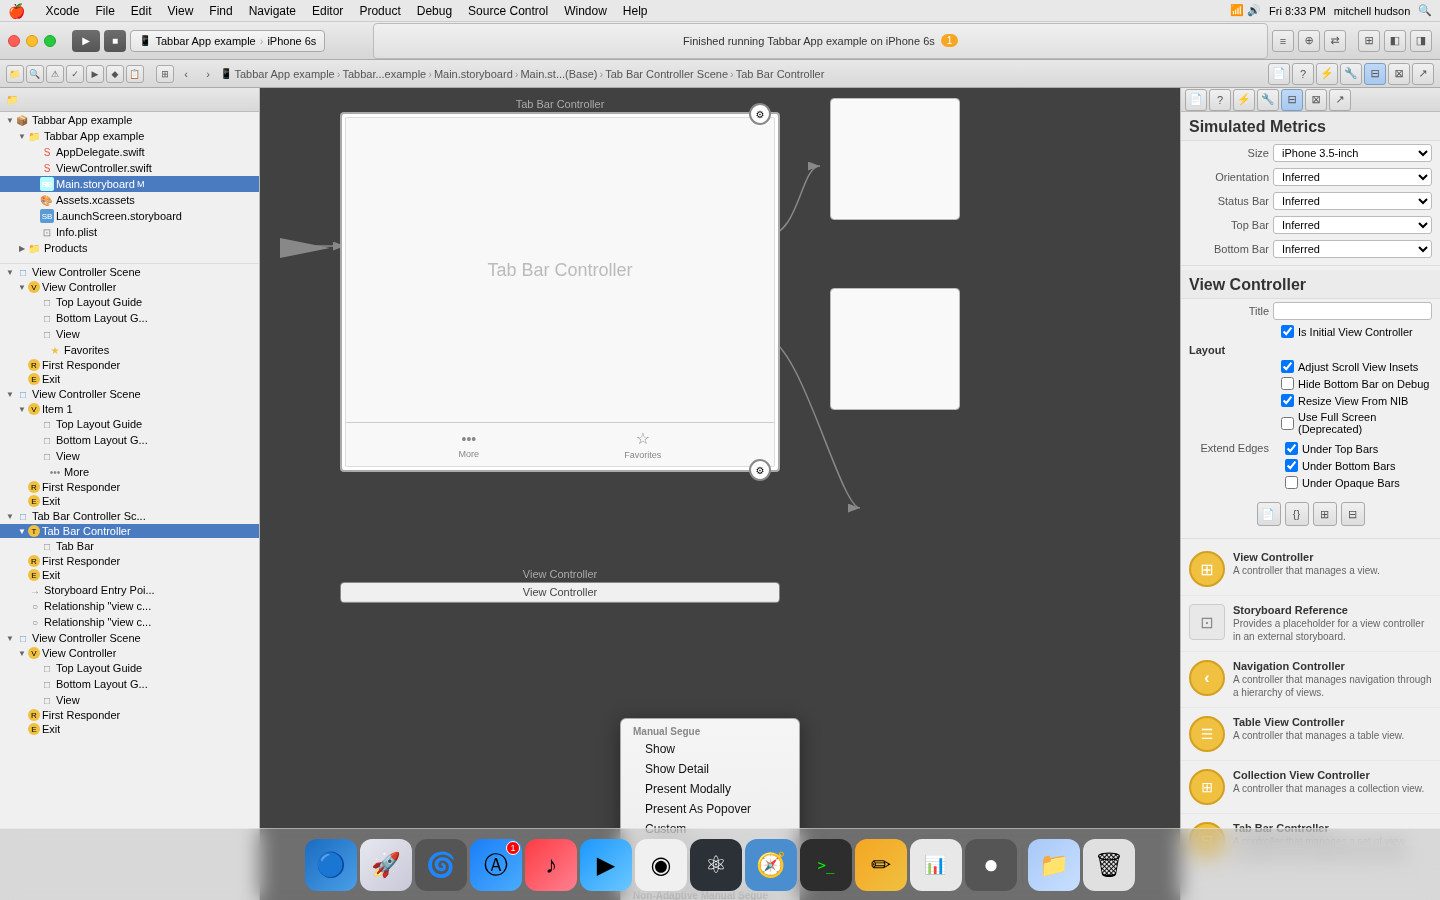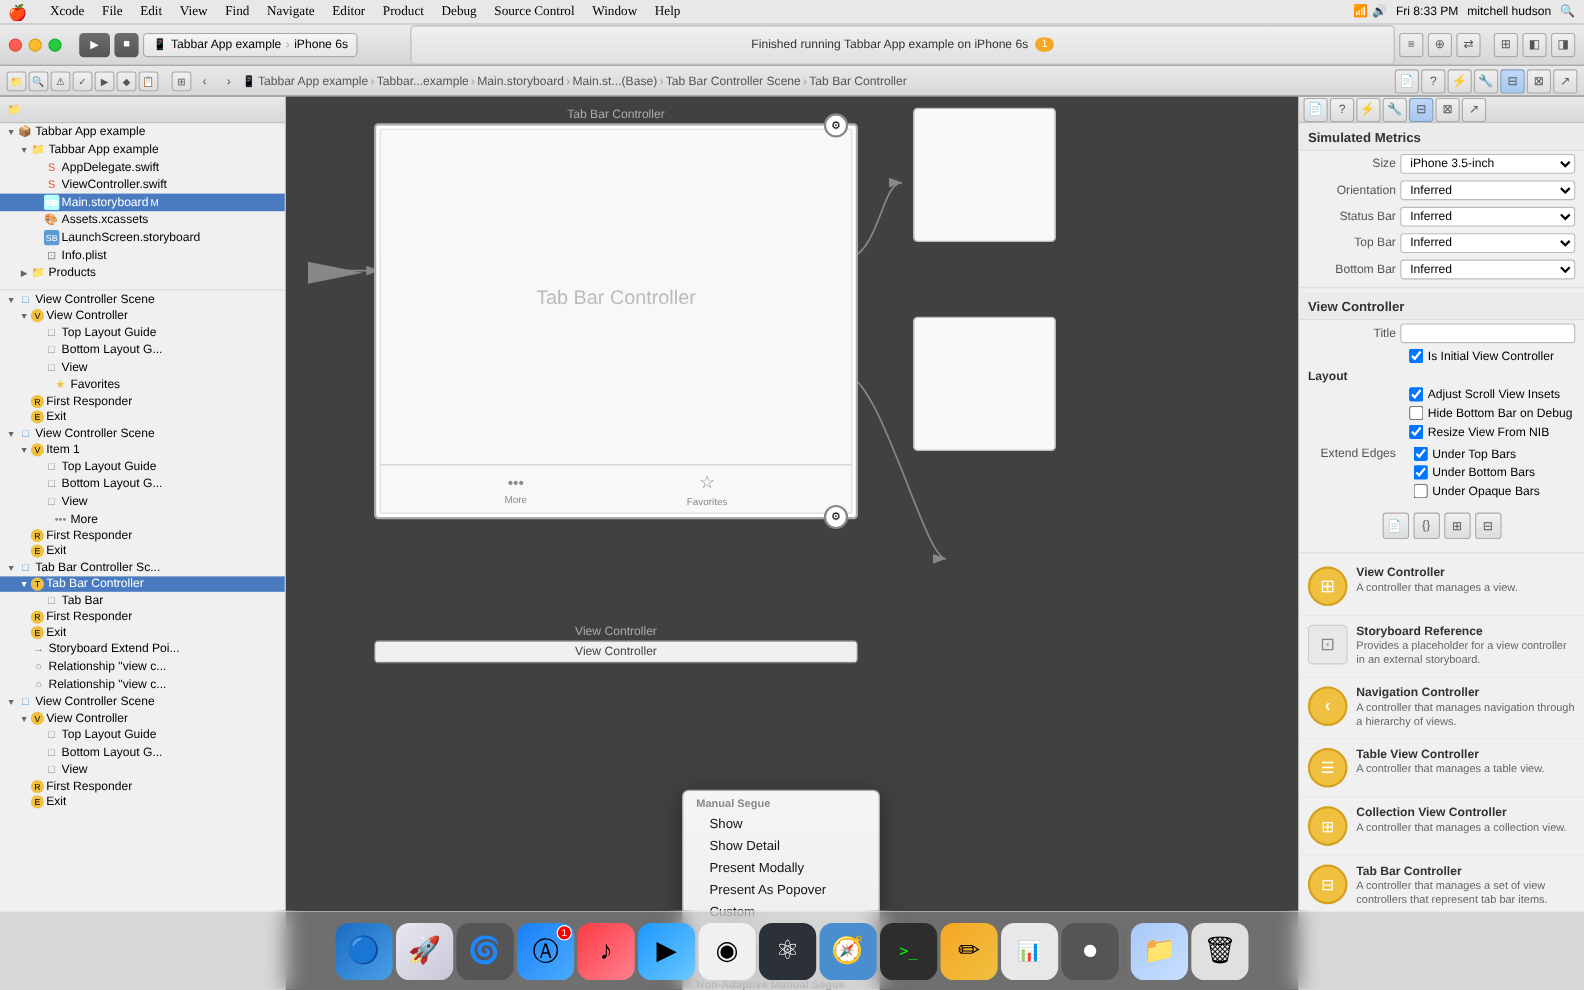--- a/index.html
+++ b/index.html
@@ -1,21 +1,21 @@
 <!DOCTYPE html>
 <html><head>
   <meta charset="utf-8">
   <style>
     * { box-sizing: border-box; margin: 0; padding: 0; }
     body { font-family: -apple-system, BlinkMacSystemFont, 'Helvetica Neue', sans-serif; font-size: 12px; background: #3b3b3b; overflow: hidden; width: 1440px; height: 900px; }
 
     
     .menu-bar { height: 22px; background: #e8e8e8; display: flex; align-items: center; padding: 0 8px; gap: 16px; border-bottom: 1px solid #ccc; }
     .menu-bar-apple { font-size: 14px; margin-right: 4px; }
-    .menu-bar-item { font-size: 12px; font-weight: 500; color: #000; cursor: default; font-family: Liberation Serif, serif; }
+    .menu-bar-item { font-size: 12px; font-weight: 500; color: #000; cursor: default; }
     .menu-bar-right { margin-left: auto; display: flex; align-items: center; gap: 8px; font-size: 11px; }
 
     
     .xcode-toolbar { height: 38px; background: linear-gradient(to bottom, #ebebeb, #d6d6d6); border-bottom: 1px solid #aaa; display: flex; align-items: center; padding: 0 8px; gap: 4px; }
     .traffic-light { display: flex; gap: 6px; align-items: center; margin-right: 8px; }
     .tl-red { width: 12px; height: 12px; border-radius: 50%; background: #ff5f57; border: 1px solid #e0443e; }
     .tl-yellow { width: 12px; height: 12px; border-radius: 50%; background: #febc2e; border: 1px solid #d4a007; }
     .tl-green { width: 12px; height: 12px; border-radius: 50%; background: #28c840; border: 1px solid #12ac2a; }
     .run-btn { width: 28px; height: 22px; background: linear-gradient(to bottom, #6d6d6d, #555); border-radius: 4px; display: flex; align-items: center; justify-content: center; cursor: pointer; color: white; font-size: 10px; margin-left: 4px; }
     .stop-btn { width: 22px; height: 22px; background: linear-gradient(to bottom, #6d6d6d, #555); border-radius: 4px; display: flex; align-items: center; justify-content: center; cursor: pointer; color: white; font-size: 10px; }
@@ -48,21 +48,21 @@
     .item-icon { width: 14px; height: 14px; display: inline-flex; align-items: center; justify-content: center; font-size: 10px; flex-shrink: 0; margin-right: 2px; }
     .item-label { font-size: 11px; overflow: hidden; text-overflow: ellipsis; }
     .item-badge { font-size: 9px; color: #666; margin-left: 2px; }
 
     
     .canvas-area { flex: 1; background: #414141; overflow: auto; position: relative; }
 
     
     .inspector { width: 260px; background: #f0f0f0; border-left: 1px solid #bbb; overflow-y: auto; }
     .inspector-header { height: 24px; background: linear-gradient(to bottom, #e8e8e8, #d8d8d8); border-bottom: 1px solid #bbb; display: flex; align-items: center; padding: 0 4px; gap: 2px; }
-    .inspector-section-title { font-size: 12px; font-weight: 600; color: #333; padding: 6px 8px 4px; border-bottom: 1px solid #ddd; background: #ebebeb; }
+    .inspector-section-title { font-size: 16px; font-weight: 600; color: #333; padding: 6px 8px 4px; border-bottom: 1px solid #ddd; background: #ebebeb; }
     .inspector-row { display: flex; align-items: center; padding: 3px 8px; gap: 4px; }
     .inspector-label { font-size: 11px; color: #555; min-width: 80px; text-align: right; }
     .inspector-value { flex: 1; }
     .inspector-select { width: 100%; font-size: 11px; background: white; border: 1px solid #bbb; border-radius: 3px; padding: 1px 4px; }
     .inspector-input { width: 100%; font-size: 11px; background: white; border: 1px solid #bbb; border-radius: 3px; padding: 1px 4px; height: 18px; }
     .checkbox-row { display: flex; align-items: center; padding: 2px 8px 2px 100px; gap: 4px; font-size: 11px; }
     .inspector-divider { height: 1px; background: #ddd; margin: 4px 0; }
     .inspector-subsection { font-size: 11px; font-weight: 600; color: #333; padding: 4px 8px 2px; }
 
     
@@ -350,21 +350,21 @@
         <span class="item-label">First Responder</span>
       </div>
       <div class="tree-item" style="padding-left:16px;">
         <span style="width:12px;display:inline-block"></span>
         <span class="item-icon" style="background:#f0c040;border-radius:50%;width:12px;height:12px;font-size:8px;display:inline-flex;align-items:center;justify-content:center;">E</span>
         <span class="item-label">Exit</span>
       </div>
       <div class="tree-item" style="padding-left:16px;">
         <span style="width:12px;display:inline-block"></span>
         <span class="item-icon" style="color:#888;">→</span>
-        <span class="item-label">Storyboard Extend Poi...</span>
+        <span class="item-label">Storyboard Entry Poi...</span>
       </div>
       <div class="tree-item" style="padding-left:16px;">
         <span style="width:12px;display:inline-block"></span>
         <span class="item-icon" style="color:#888;">○</span>
         <span class="item-label">Relationship "view c...</span>
       </div>
       <div class="tree-item" style="padding-left:16px;">
         <span style="width:12px;display:inline-block"></span>
         <span class="item-icon" style="color:#888;">○</span>
         <span class="item-label">Relationship "view c...</span>
@@ -578,20 +578,24 @@
     <div class="checkbox-row">
       <input type="checkbox" style="">
       <span>Hide Bottom Bar on Debug</span>
     </div>
 
     <div class="checkbox-row">
       <input type="checkbox" checked="" style="">
       <span>Resize View From NIB</span>
     </div>
 
+    <div class="checkbox-row">
+      <input type="checkbox" style="">
+      <span>Use Full Screen (Deprecated)</span>
+    </div>
 
     <div style="display:flex;align-items:flex-start;padding:3px 8px;gap:16px;">
       <span class="inspector-label" style="padding-top:2px;">Extend Edges</span>
       <div>
         <div class="checkbox-row" style="padding-left:0;">
           <input type="checkbox" checked="" style="">
           <span>Under Top Bars</span>
         </div>
         <div class="checkbox-row" style="padding-left:0;">
           <input type="checkbox" checked="" style="">

